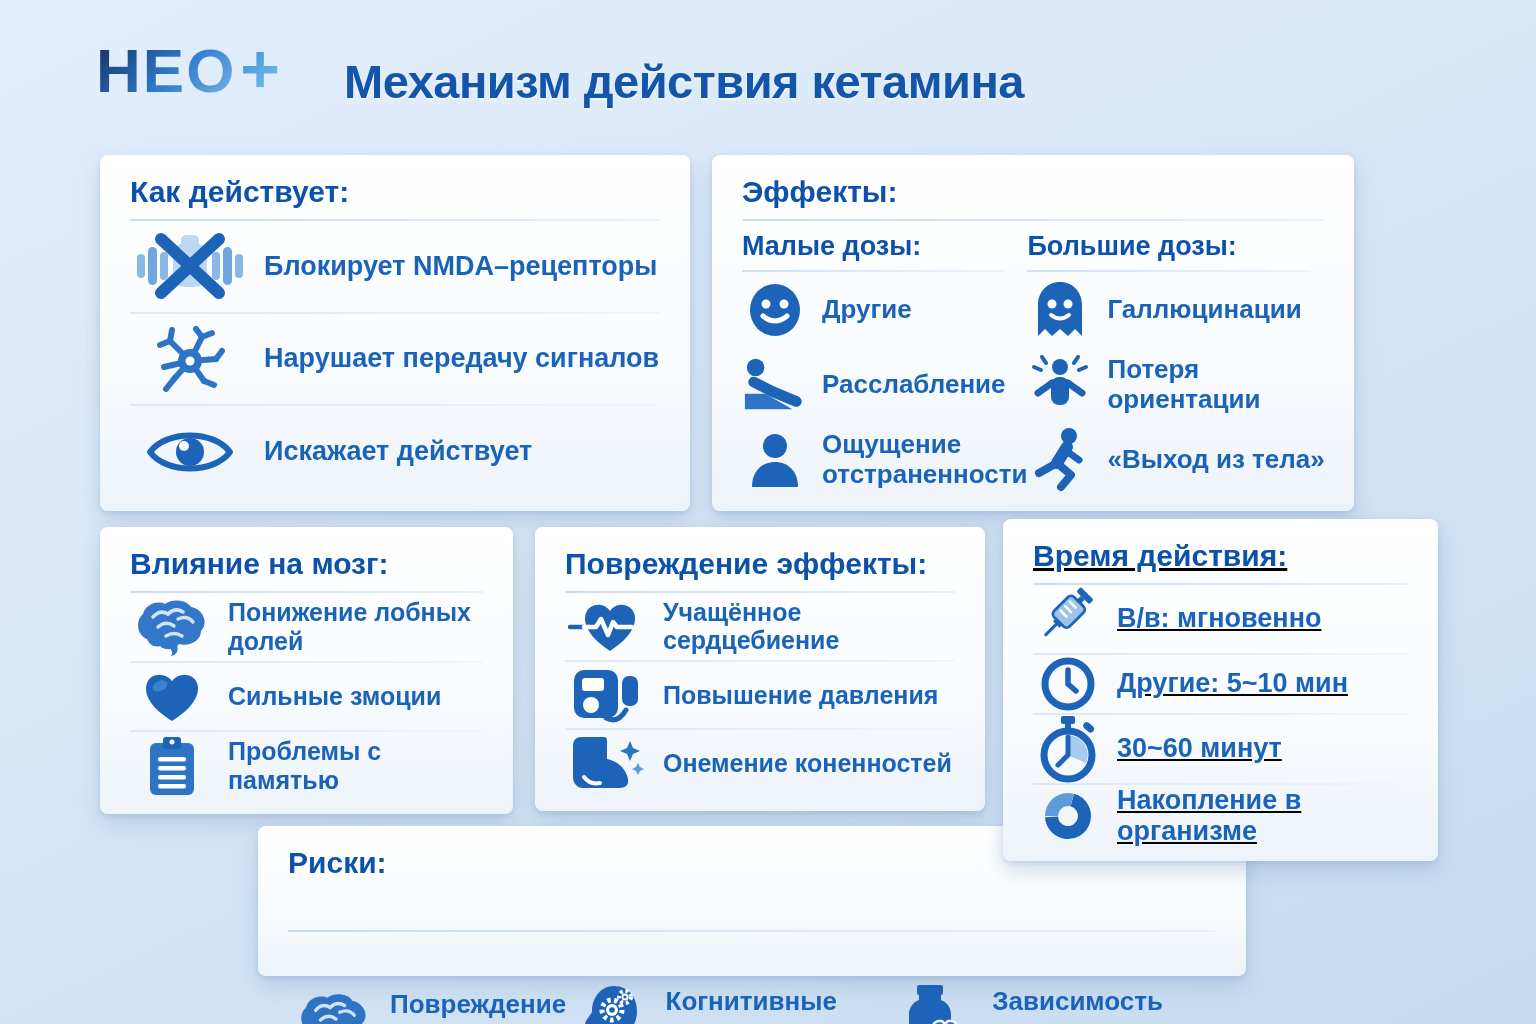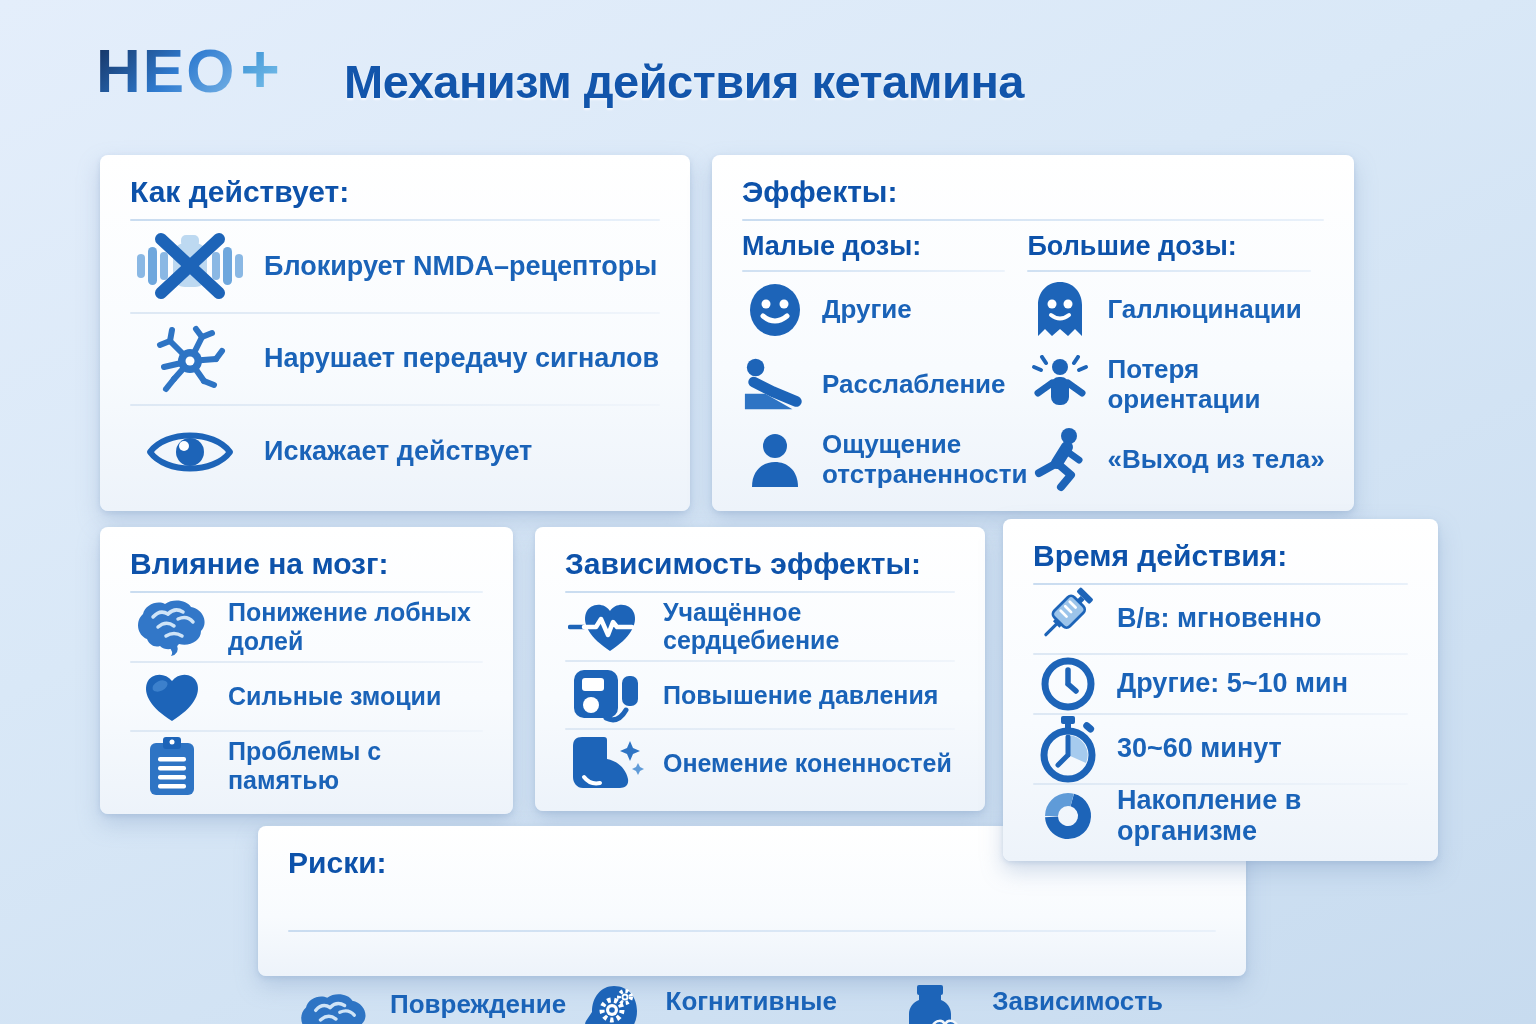--- a/index.html
+++ b/index.html
@@ -242,21 +242,21 @@
               <rect x="12" y="49" width="28" height="4.5" rx="2"></rect>
             </g>
           </svg>
         </div>
         <div class="lbl xs">Проблемы с памятью</div>
       </div>
     </div>
   </div>
 
   <div class="card" style="left:535px;top:527px;width:450px;height:284px;">
-    <div class="ct">Зависимость эффекты:</div>
+    <div class="ct">Повреждение эффекты:</div>
     <div class="hd"></div>
     <div class="rows">
       <div class="row">
         <div class="ic w84">
           <svg width="78" height="58" viewBox="0 0 78 58">
             <path d="M42 54 C22 41 14 27 18 16 C22 6 36 5 42 14 C48 5 62 6 66 16 C70 27 62 41 42 54 Z" fill="#1d64b8"></path>
             <path d="M2 30 H16" stroke="#1d64b8" stroke-width="4.5" stroke-linecap="round"></path>
             <path d="M16 30 H28 L33 22 L40 38 L45 25 L49 30 H64" stroke="#fff" stroke-width="4.5" fill="none" stroke-linecap="round" stroke-linejoin="round"></path>
           </svg>
         </div>
@@ -334,21 +334,21 @@
               <rect x="31" y="45" width="18" height="8" rx="4" fill="#fff"></rect>
               <path d="M40 45 H45 A4 4 0 0 1 45 53 H40 Z" fill="#9cc4ea"></path>
             </g>
           </svg>
         </div>
         <div class="lbl sm">Зависимость и вред</div>
       </div>
     </div>
   </div>
 
-  <div class="card" style="left:1003px;top:519px;width:435px;height:342px;z-index:2;">
+  <div class="card" style="left:1003px;top:519px;width:435px;height:342px;z-index:2;text-decoration:underline;">
     <div class="ct">Время действия:</div>
     <div class="hd"></div>
     <div class="rows">
       <div class="row">
         <div class="ic w70">
           <svg width="64" height="68" viewBox="0 0 70 68">
             <g transform="rotate(45 32 30)">
               <rect x="22" y="-4" width="20" height="7" rx="2" fill="#1d64b8"></rect>
               <rect x="29" y="3" width="6" height="6" fill="#1d64b8"></rect>
               <rect x="20" y="9" width="24" height="31" rx="5" fill="#9cc4ea" stroke="#1d64b8" stroke-width="3"></rect>

